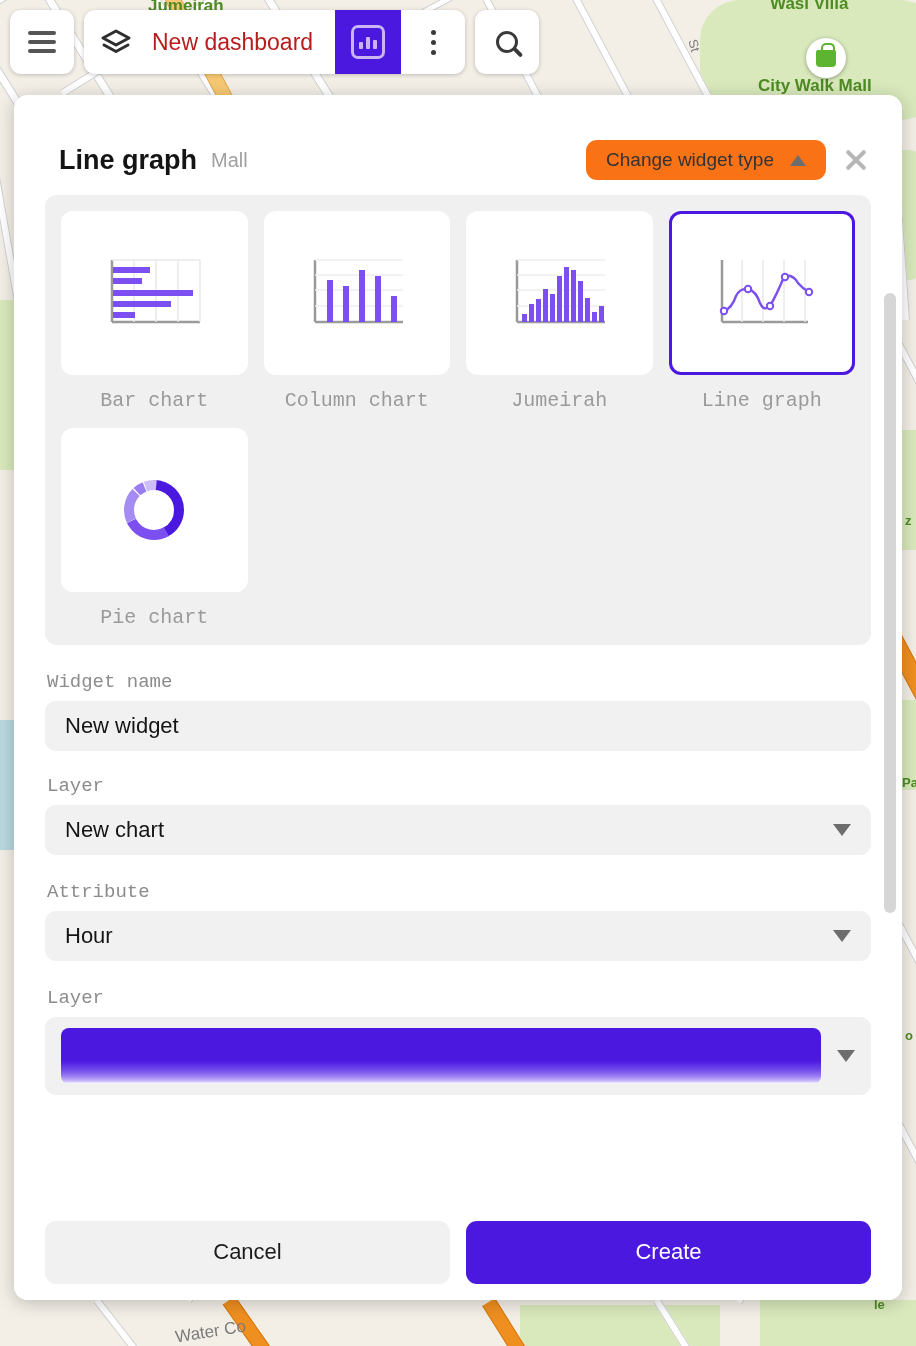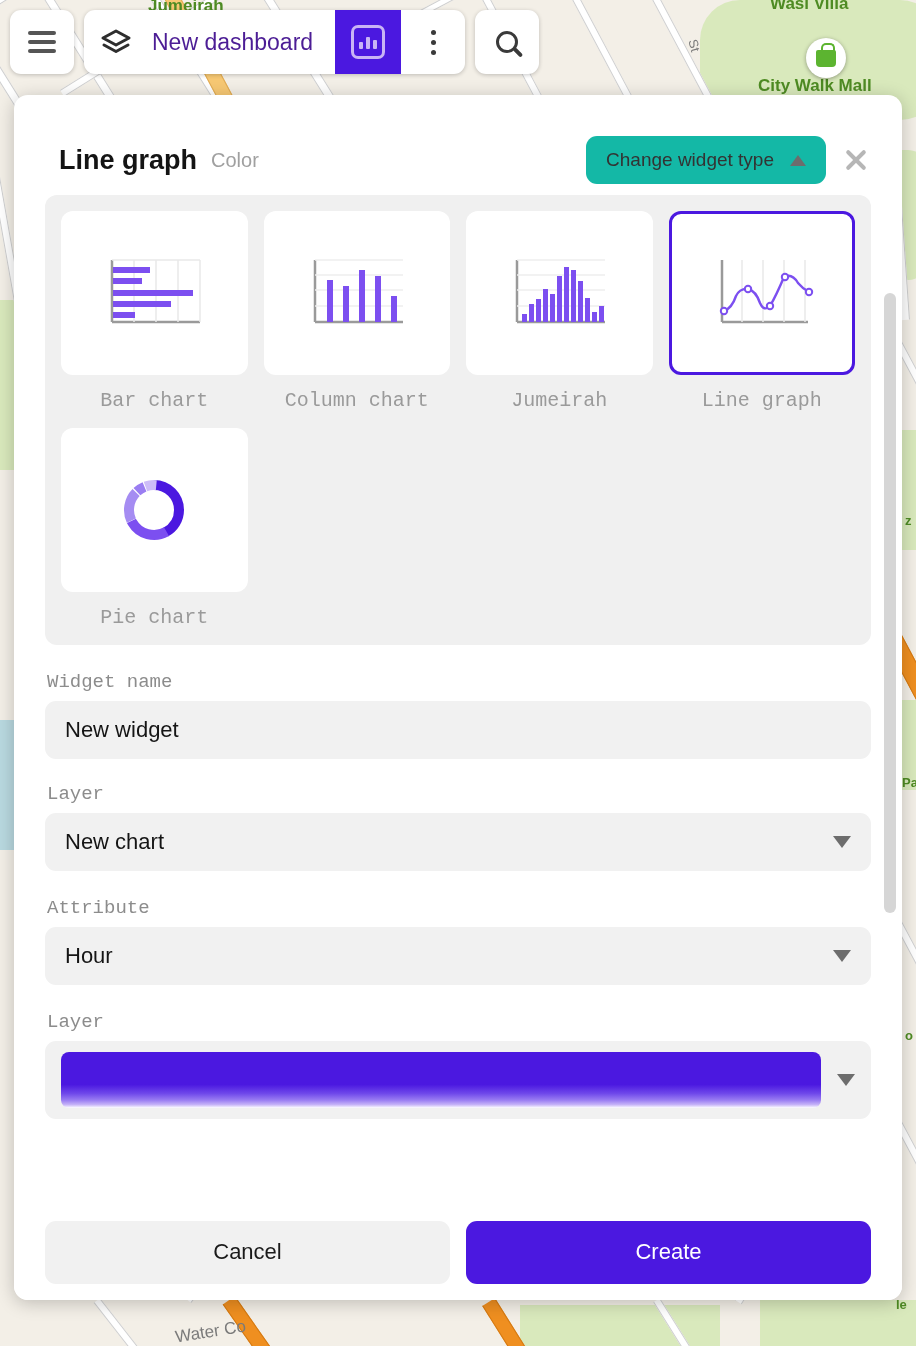--- a/index.html
+++ b/index.html
@@ -100,21 +100,21 @@
   }
   .hamburger { display:flex; flex-direction:column; gap:5px; }
   .hamburger span { display:block; width:28px; height:4px; background:#555; border-radius:2px; }
 
   .layers-icon svg { display:block; }
 
   .tb-title {
     display: flex; align-items: center;
     padding: 0 22px 0 4px;
     font-size: 23px;
-    color: #4c1d95;
+    color: #b91c1c;
     white-space: nowrap;
   }
   .tb-btn.active { background: #4b18e0; width: 66px; }
   .chart-glyph {
     width: 34px; height: 34px;
     border: 3px solid #c9b4f5;
     border-radius: 7px;
     display: flex; align-items: flex-end; justify-content: center;
     gap: 3px;
     padding-bottom: 7px;
@@ -173,23 +173,23 @@
     color: #a0a0a0;
     margin-left: 14px;
   }
   .dlg-head-right {
     margin-left: auto;
     display: flex;
     align-items: center;
     gap: 8px;
   }
   .change-type-btn {
-    background: #14b8a6;
+    background: #f97316;
     border-radius: 11px;
-    height: 48px;
+    height: 40px;
     display: flex; align-items: center; gap: 16px;
     padding: 16px 20px;
     font-size: 19px;
     color: #333;
     cursor: pointer;
   }
   .tri-up {
     width: 0; height: 0;
     border-left: 8px solid transparent;
     border-right: 8px solid transparent;
@@ -263,21 +263,21 @@
   
   .field-label {
     font-size: 19px;
     color: #8c8c8c;
     margin: 26px 0 8px 2px;
     font-family: Liberation Mono, monospace;
   }
   .field-box {
     background: #f1f1f1;
     border-radius: 11px;
-    height: 58px;
+    height: 50px;
     display: flex;
     align-items: center;
     padding: 0 20px;
     font-size: 22px;
     color: #151515;
     cursor: text;
   }
   .field-box.select { cursor: pointer; }
   .field-box .tri-down { margin-left: auto; }
 
@@ -387,21 +387,21 @@
 
   <div class="map-road" style="left:-10px;top:120px;width:200px;height:8px;transform:rotate(80deg);"></div>
 
   <div class="map-label" style="left:148px;top:-4px;">Jumeirah</div>
   <div class="map-label" style="left:770px;top:-6px;">Wasl Villa</div>
   <div class="map-label" style="left:758px;top:76px;">City Walk Mall</div>
   <div class="map-label small gray" style="left:688px;top:38px;transform:rotate(74deg);">St</div>
   <div class="map-label small" style="left:905px;top:513px;">z</div>
   <div class="map-label small" style="left:902px;top:775px;">Pa</div>
   <div class="map-label small" style="left:905px;top:1028px;">o</div>
-  <div class="map-label small" style="left:896px;top:1297px;">le</div>
+  <div class="map-label small" style="left:874px;top:1297px;">le</div>
   <div class="map-label gray" style="left:175px;top:1322px;transform:rotate(-9deg);">Water Co</div>
 
   <div class="map-pin" style="left:806px;top:38px;">
     <div class="bag"></div>
   </div>
 </div>
 
 <div id="toolbar">
 
   <div class="tb-card">
@@ -445,21 +445,21 @@
       <div class="search-glyph"></div>
     </div>
   </div>
 
 </div>
 
 <div id="dialog">
 
   <div class="dlg-head">
     <div class="dlg-title">Line graph</div>
-    <div class="dlg-beta">Color</div>
+    <div class="dlg-beta">Mall</div>
     <div class="dlg-head-right">
       <div class="change-type-btn">
         <span>Change widget type</span>
         <span class="tri-up"></span>
       </div>
       <div class="close-x"></div>
     </div>
   </div>
 
   <div class="dlg-body">

